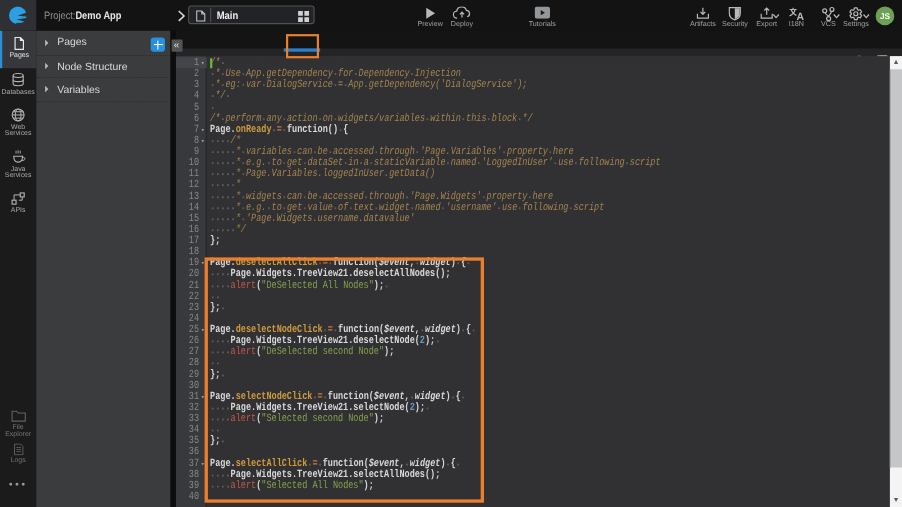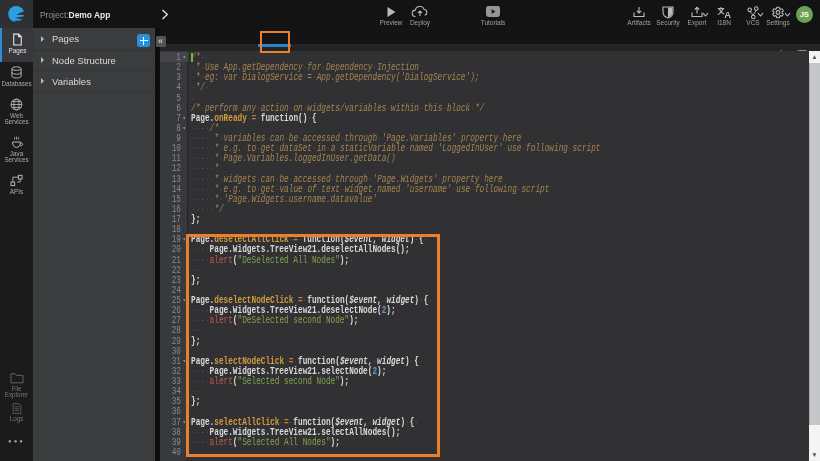--- a/index.html
+++ b/index.html
@@ -87,20 +87,33 @@
       <circle cx="8.2" cy="9" r="8" fill="#2b9fe2"></circle>
       <path d="M17.2 6 L8 9.4 L17.4 10.2 Z" fill="#2f3033"></path>
       <path d="M17 11.2 L7 12.7 L14.8 14.8 Z" fill="#2f3033"></path>
       <path d="M13.8 15.6 L6 15.8 L10.4 18.8 Z" fill="#2f3033"></path>
     </svg>
   </div>
   <div id="proj">Project:<b>Demo App</b></div>
   <svg class="abs" style="left:161px;top:8.5px;" width="8" height="11" viewBox="0 0 8 11">
     <path d="M1.5 1 L6.3 5.5 L1.5 10" fill="none" stroke="#dedede" stroke-width="1.4"></path>
   </svg>
+  <div id="maintab">
+    <svg style="position:absolute;left:4.5px;top:2.5px;" width="11" height="11" viewBox="0 0 12 12">
+      <path d="M2 1 h5 l3 3 v7 h-8 z M7 1 v3 h3" fill="none" stroke="#c9cbce" stroke-width="1"></path>
+    </svg>
+    <div class="sep"></div>
+    <div class="lbl">Main</div>
+    <svg style="position:absolute;right:4px;top:3.5px;" width="10" height="10" viewBox="0 0 10 10">
+      <rect x="0" y="0" width="4.3" height="4.3" fill="#cfd1d3"></rect>
+      <rect x="5.7" y="0" width="4.3" height="4.3" fill="#cfd1d3"></rect>
+      <rect x="0" y="5.7" width="4.3" height="4.3" fill="#cfd1d3"></rect>
+      <rect x="5.7" y="5.7" width="4.3" height="4.3" fill="#cfd1d3"></rect>
+    </svg>
+  </div>
   <div class="tbitem" style="left:371px;width:40px;">
     <svg width="12" height="12" viewBox="0 0 12 12">
         <path d="M2.5 1 L10.5 6 L2.5 11 Z" fill="#b7babd"></path>
       </svg>
     <div class="cap">Preview</div>
   </div>
   <div class="tbitem" style="left:400px;width:40px;">
     <svg width="17" height="13" viewBox="0 0 17 13">
       <path d="M4 10.5 a3.2 3.2 0 0 1 -0.3 -6.4 a4.6 4.6 0 0 1 8.9 -0.6 a2.9 2.9 0 0 1 0.6 5.7" fill="none" stroke="#b7babd" stroke-width="1.1"></path>
       <path d="M8.5 5 v5 M6.6 7 l1.9 -2 l1.9 2" fill="none" stroke="#b7babd" stroke-width="1.1"></path>

